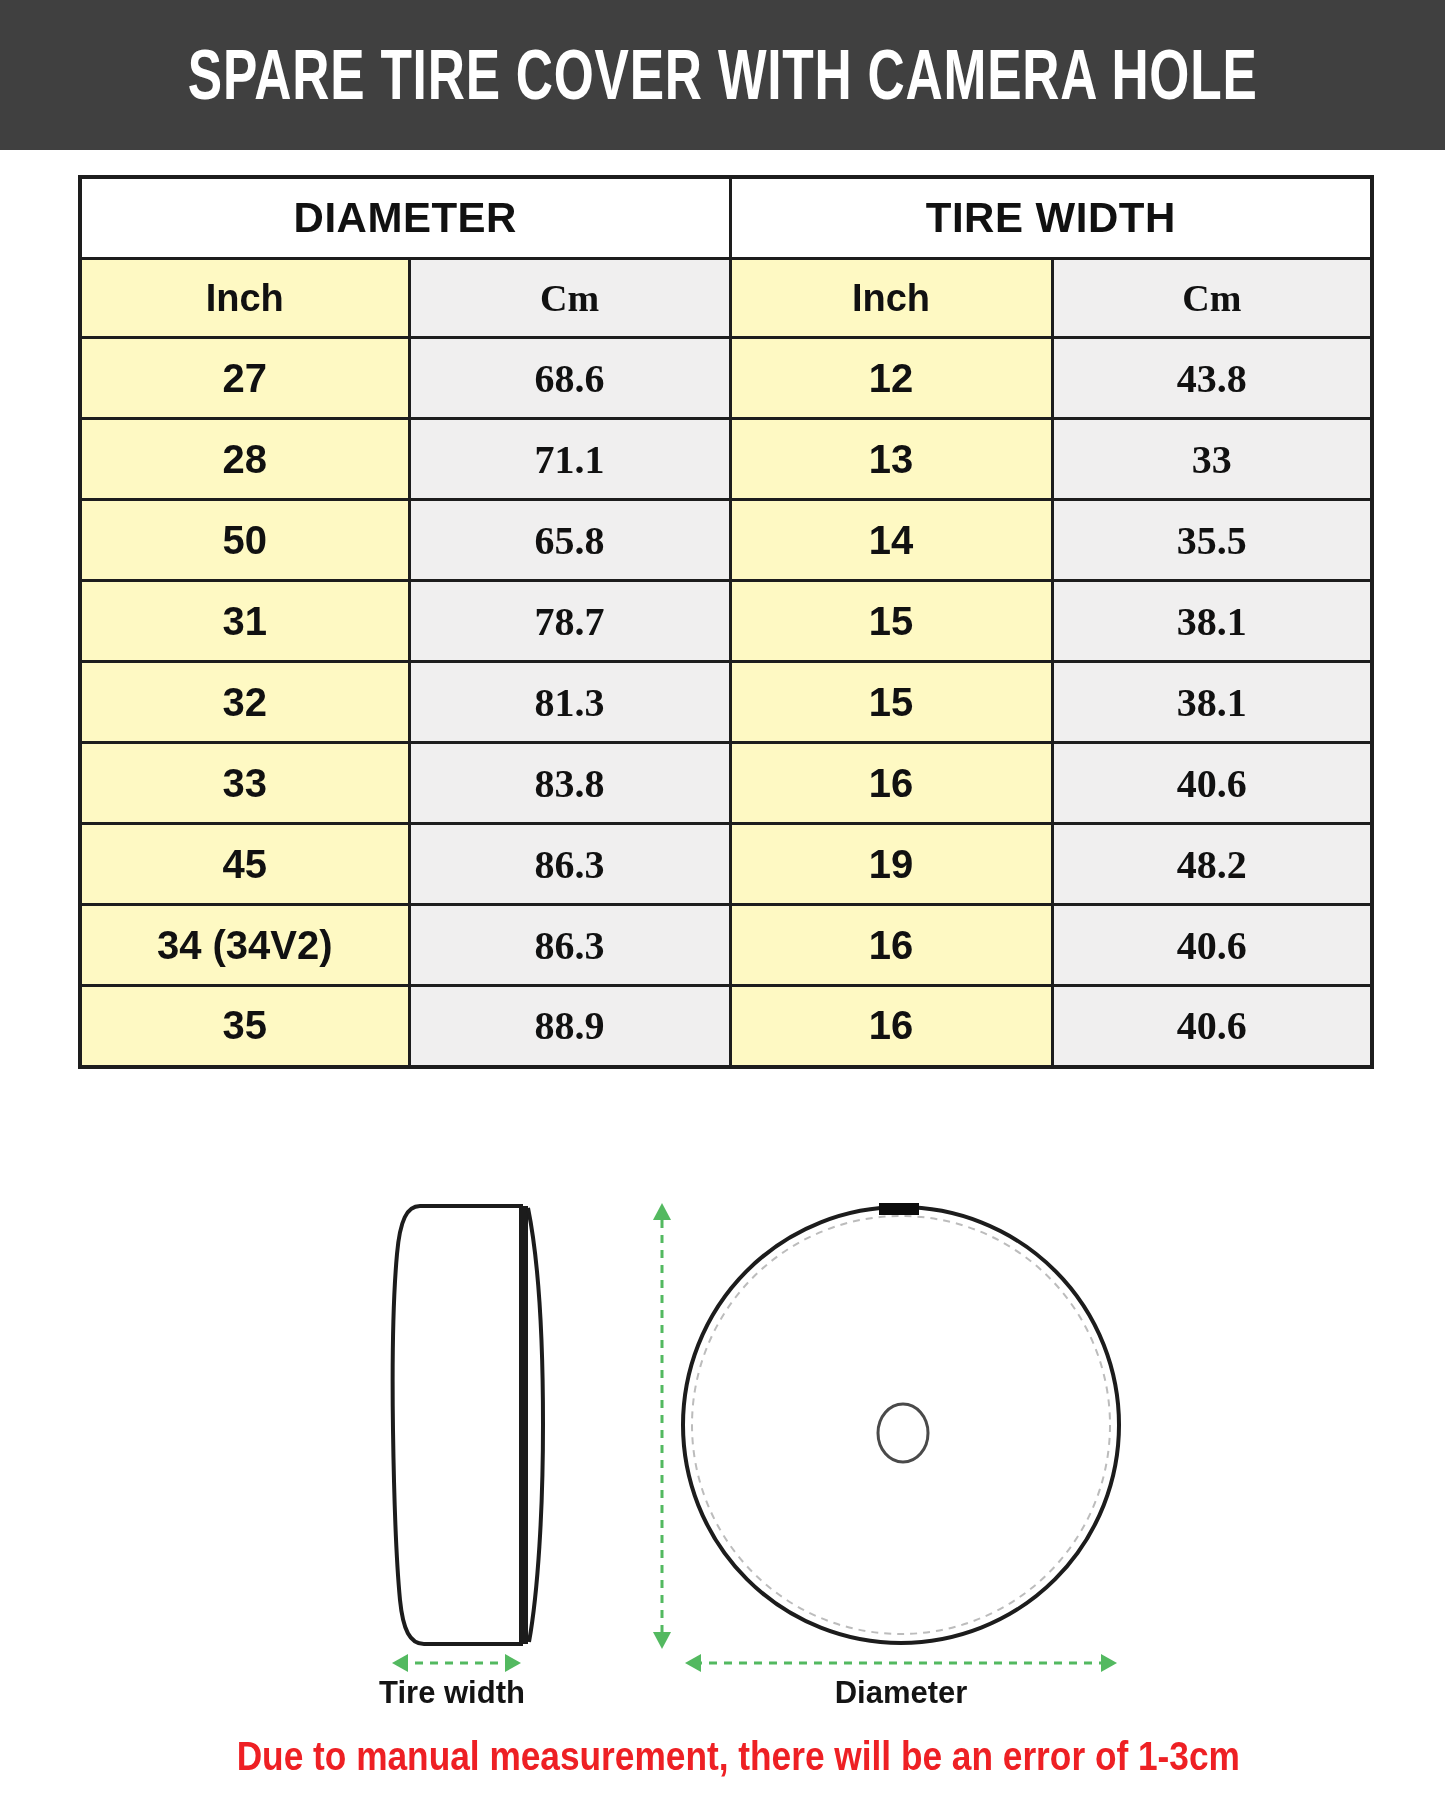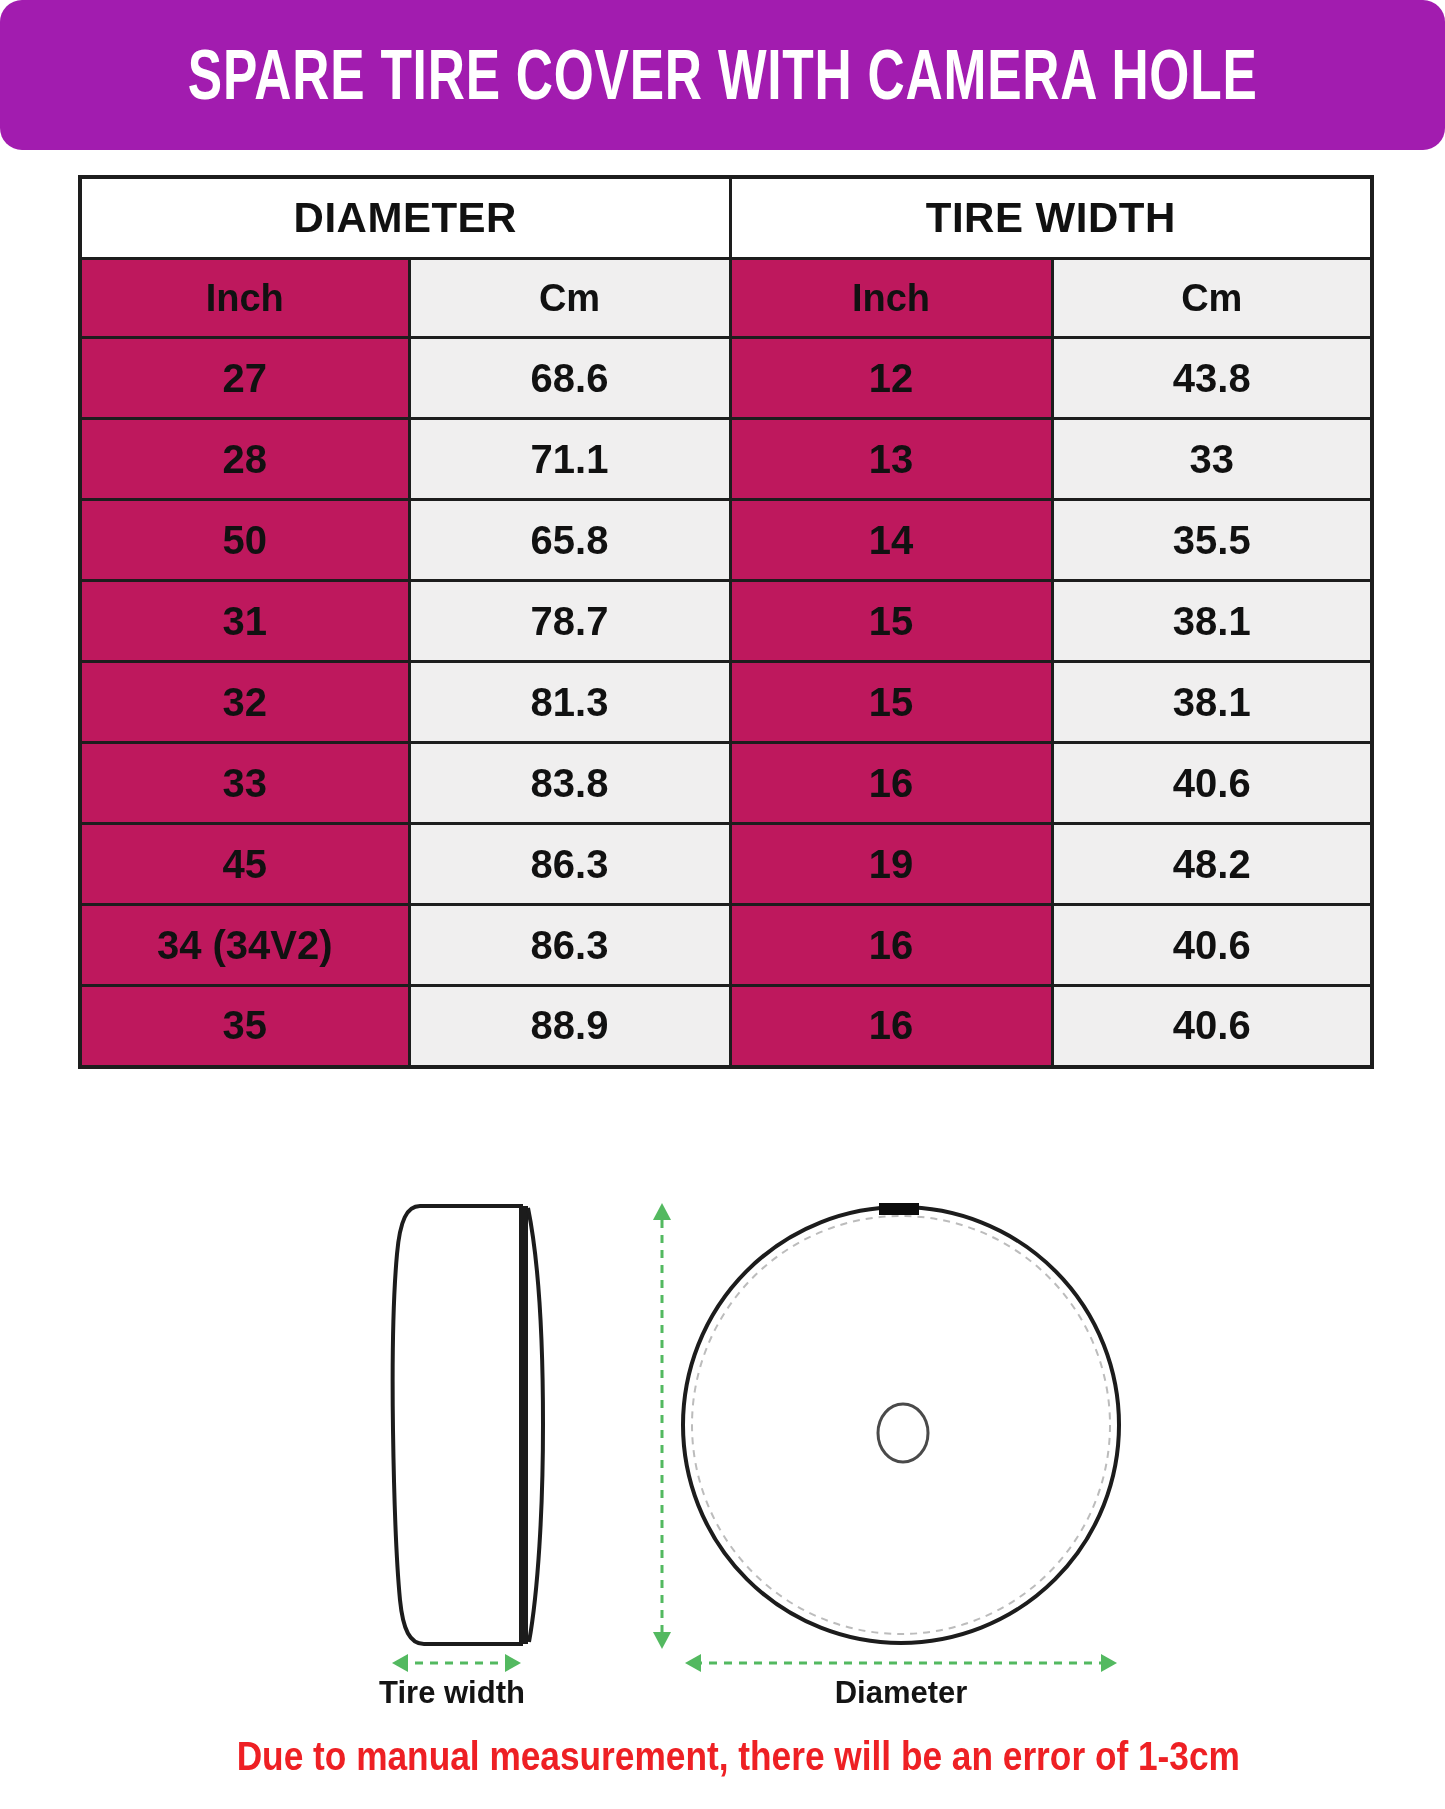--- a/index.html
+++ b/index.html
@@ -16,39 +16,39 @@
   #size-table{position:absolute;left:78px;top:175px;width:1292px;
           border-collapse:collapse;table-layout:fixed;}
   #size-table th,#size-table td{border:3px solid #1d1d1d;text-align:center;
           vertical-align:middle;padding:0;color:#111;}
   #size-table{border:4px solid #1d1d1d;}
   #size-table thead tr.group-row th{height:78px;font-size:42px;font-weight:700;
           background:#ffffff;letter-spacing:0.5px;}
   #size-table thead tr.colhead-row th{height:76px;font-size:38px;font-weight:700;}
   #size-table tbody tr{height:81px;}
   #size-table tbody td{font-size:40px;font-weight:600;}
-  #size-table .cm{background:#F0EFEF;}
-  #size-table .inch{background:#be185d;}
+  #size-table .cm{background:#F0EFEF;font-family:Liberation Serif, serif;}
+  #size-table .inch{background:#fef9c3;}
 
   
   #diagram{position:absolute;left:0;top:1150px;width:1445px;height:610px;}
   #diagram text{font-family:"Liberation Sans", sans-serif;font-weight:700;
           font-size:31px;fill:#141414;}
 
   
   #note{position:absolute;left:16px;top:1733px;width:1445px;display:flex;justify-content:center;}
   #note .note-text{font-size:41px;font-weight:700;white-space:nowrap;
           transform:scaleX(0.86);transform-origin:center center;}
 </style>
 </head>
 <body>
 
 <div id="page">
 
-  <div id="banner" style="background: #a21caf; border-radius: 22px;">
+  <div id="banner" style="background: #404040;">
     <span class="title">SPARE TIRE COVER WITH CAMERA HOLE</span>
   </div>
 
   <table id="size-table">
     <colgroup>
       <col style="width:329px">
         <col style="width:321px">
         <col style="width:322px">
         <col style="width:320px">
     </colgroup>

